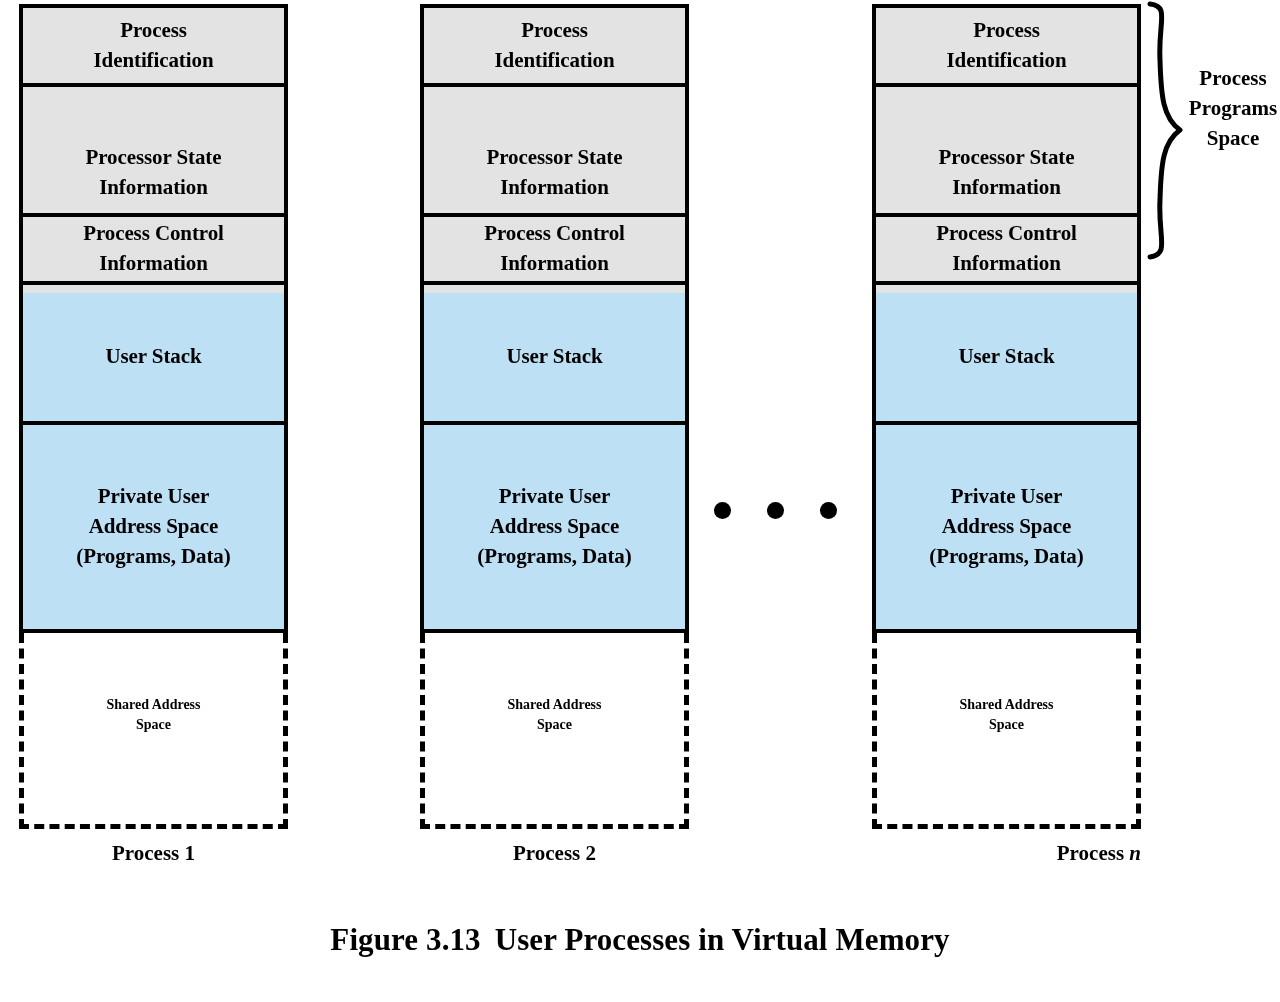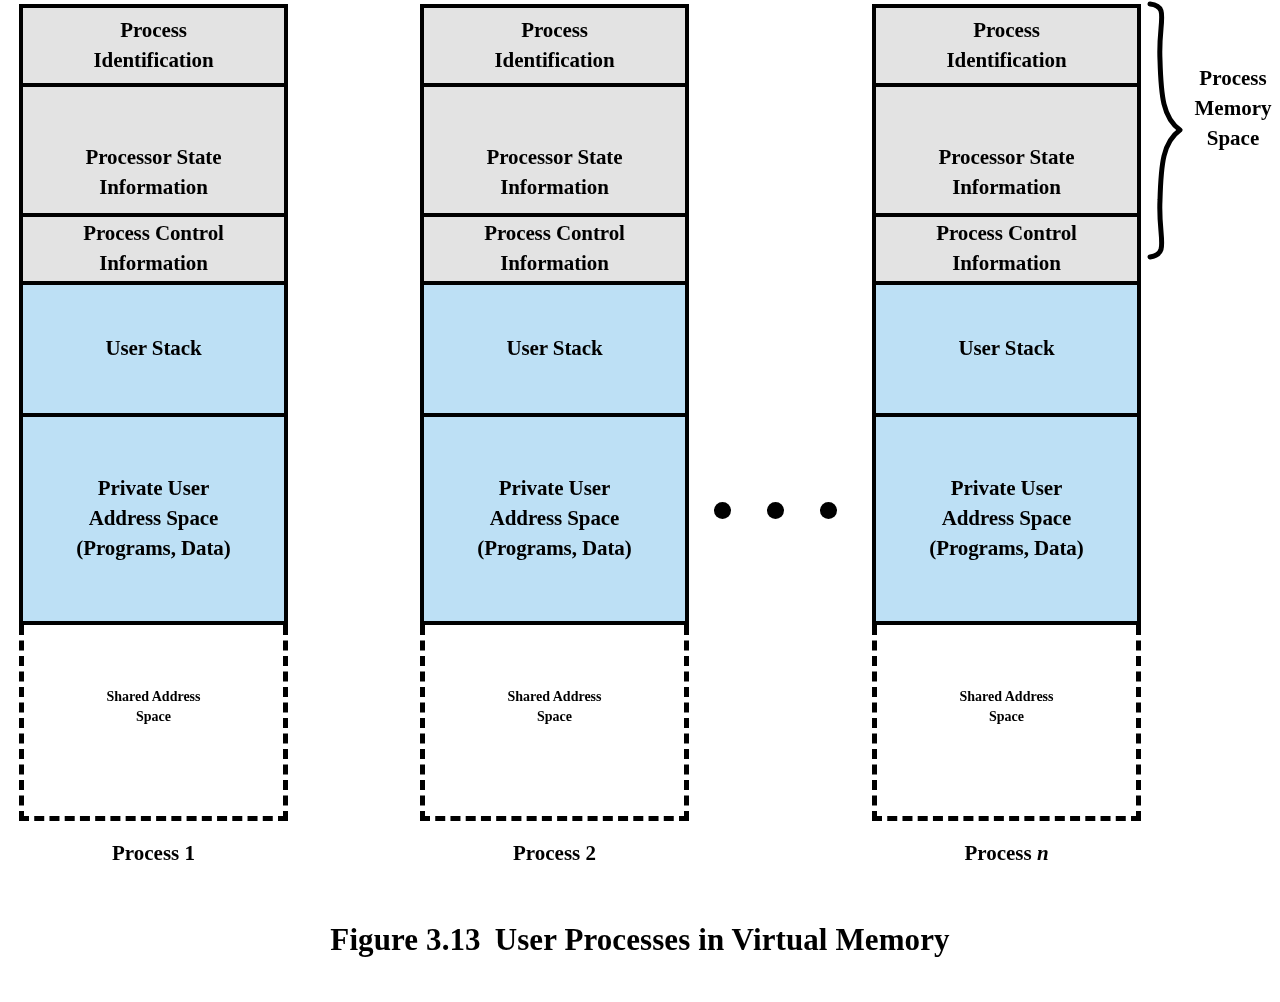--- a/index.html
+++ b/index.html
@@ -57,21 +57,21 @@
     border-bottom: 4px solid #000000;
   }
   .seg-blue {
     background: #bde0f5;
     border-bottom: 4px solid #000000;
   }
 
   .seg-ident    { height: 79px; }
   .seg-procstate{ height: 85px; margin-top: 45px; }
   .seg-proccontrol { height: 68px; }
-  .seg-userstack{ height: 132px; }
+  .seg-userstack{ height: 132px; margin-top: 8px; }
   .seg-private  { height: 208px; }
 
   .shared-box {
     box-sizing: border-box;
     height: 196px;
     border: 5px dashed #000000;
     border-top: none;
     background: #ffffff;
     display: flex;
     align-items: center;
@@ -87,21 +87,21 @@
     position: absolute;
     top: 841px;
     width: 269px;
     text-align: center;
     font-weight: bold;
     font-size: 21px;
   }
   .process-label .ital { font-style: italic; }
   .lbl-1 { left: 19px; }
   .lbl-2 { left: 420px; }
-  .lbl-3 { left: 872px; }
+  .lbl-3 { left: 872px; text-align: right; }
 
   
   #ellipsis {
     position: absolute;
     left: 710px;
     top: 502px;
     width: 130px;
     height: 20px;
   }
   #ellipsis .dot {
@@ -291,21 +291,21 @@
   <svg id="pcb-brace" viewBox="0 0 44 262">
     <path d="M 6 4
              C 26 6, 14 22, 16 60
              C 17 96, 19 118, 36 130
              C 19 142, 17 164, 16 200
              C 14 238, 26 254, 6 257" fill="none" stroke="#000000" stroke-width="5" stroke-linecap="round" stroke-linejoin="round"></path>
   </svg>
 
   <div id="pcb-label">
     <div>Process</div>
-    <div>Memory</div>
+    <div>Programs</div>
     <div>Space</div>
   </div>
 
   <div id="figure-caption">
     <span>Figure 3.13</span><span class="cap-gap"></span><span>User Processes in Virtual Memory</span>
   </div>
 
 </div>
 
 </body></html>

